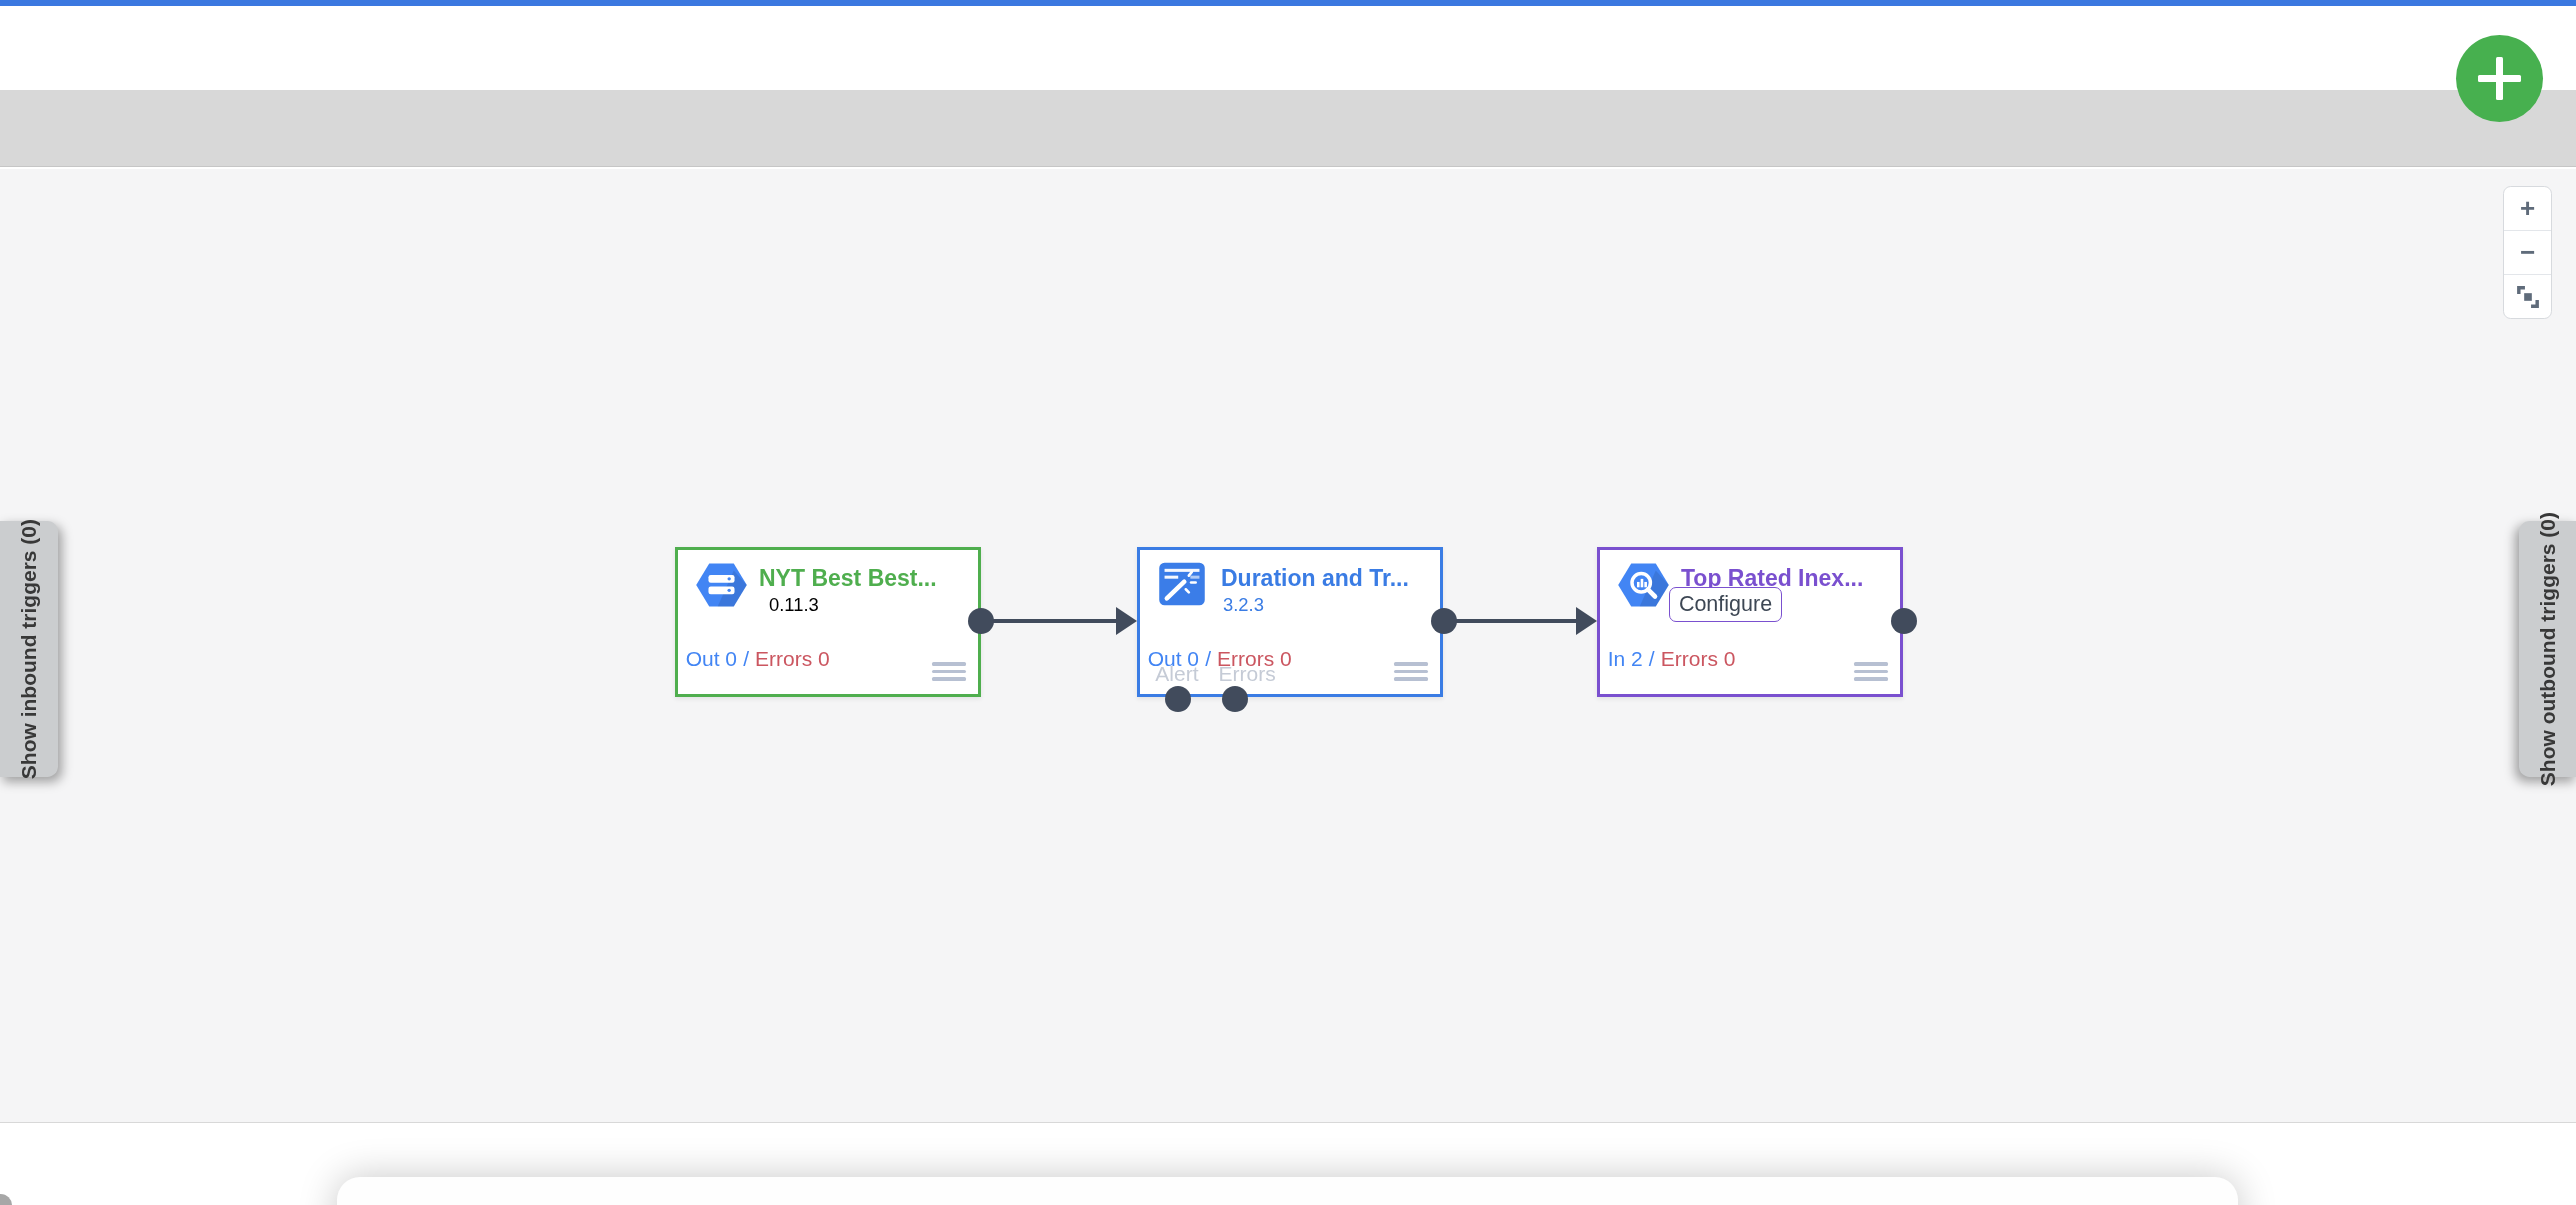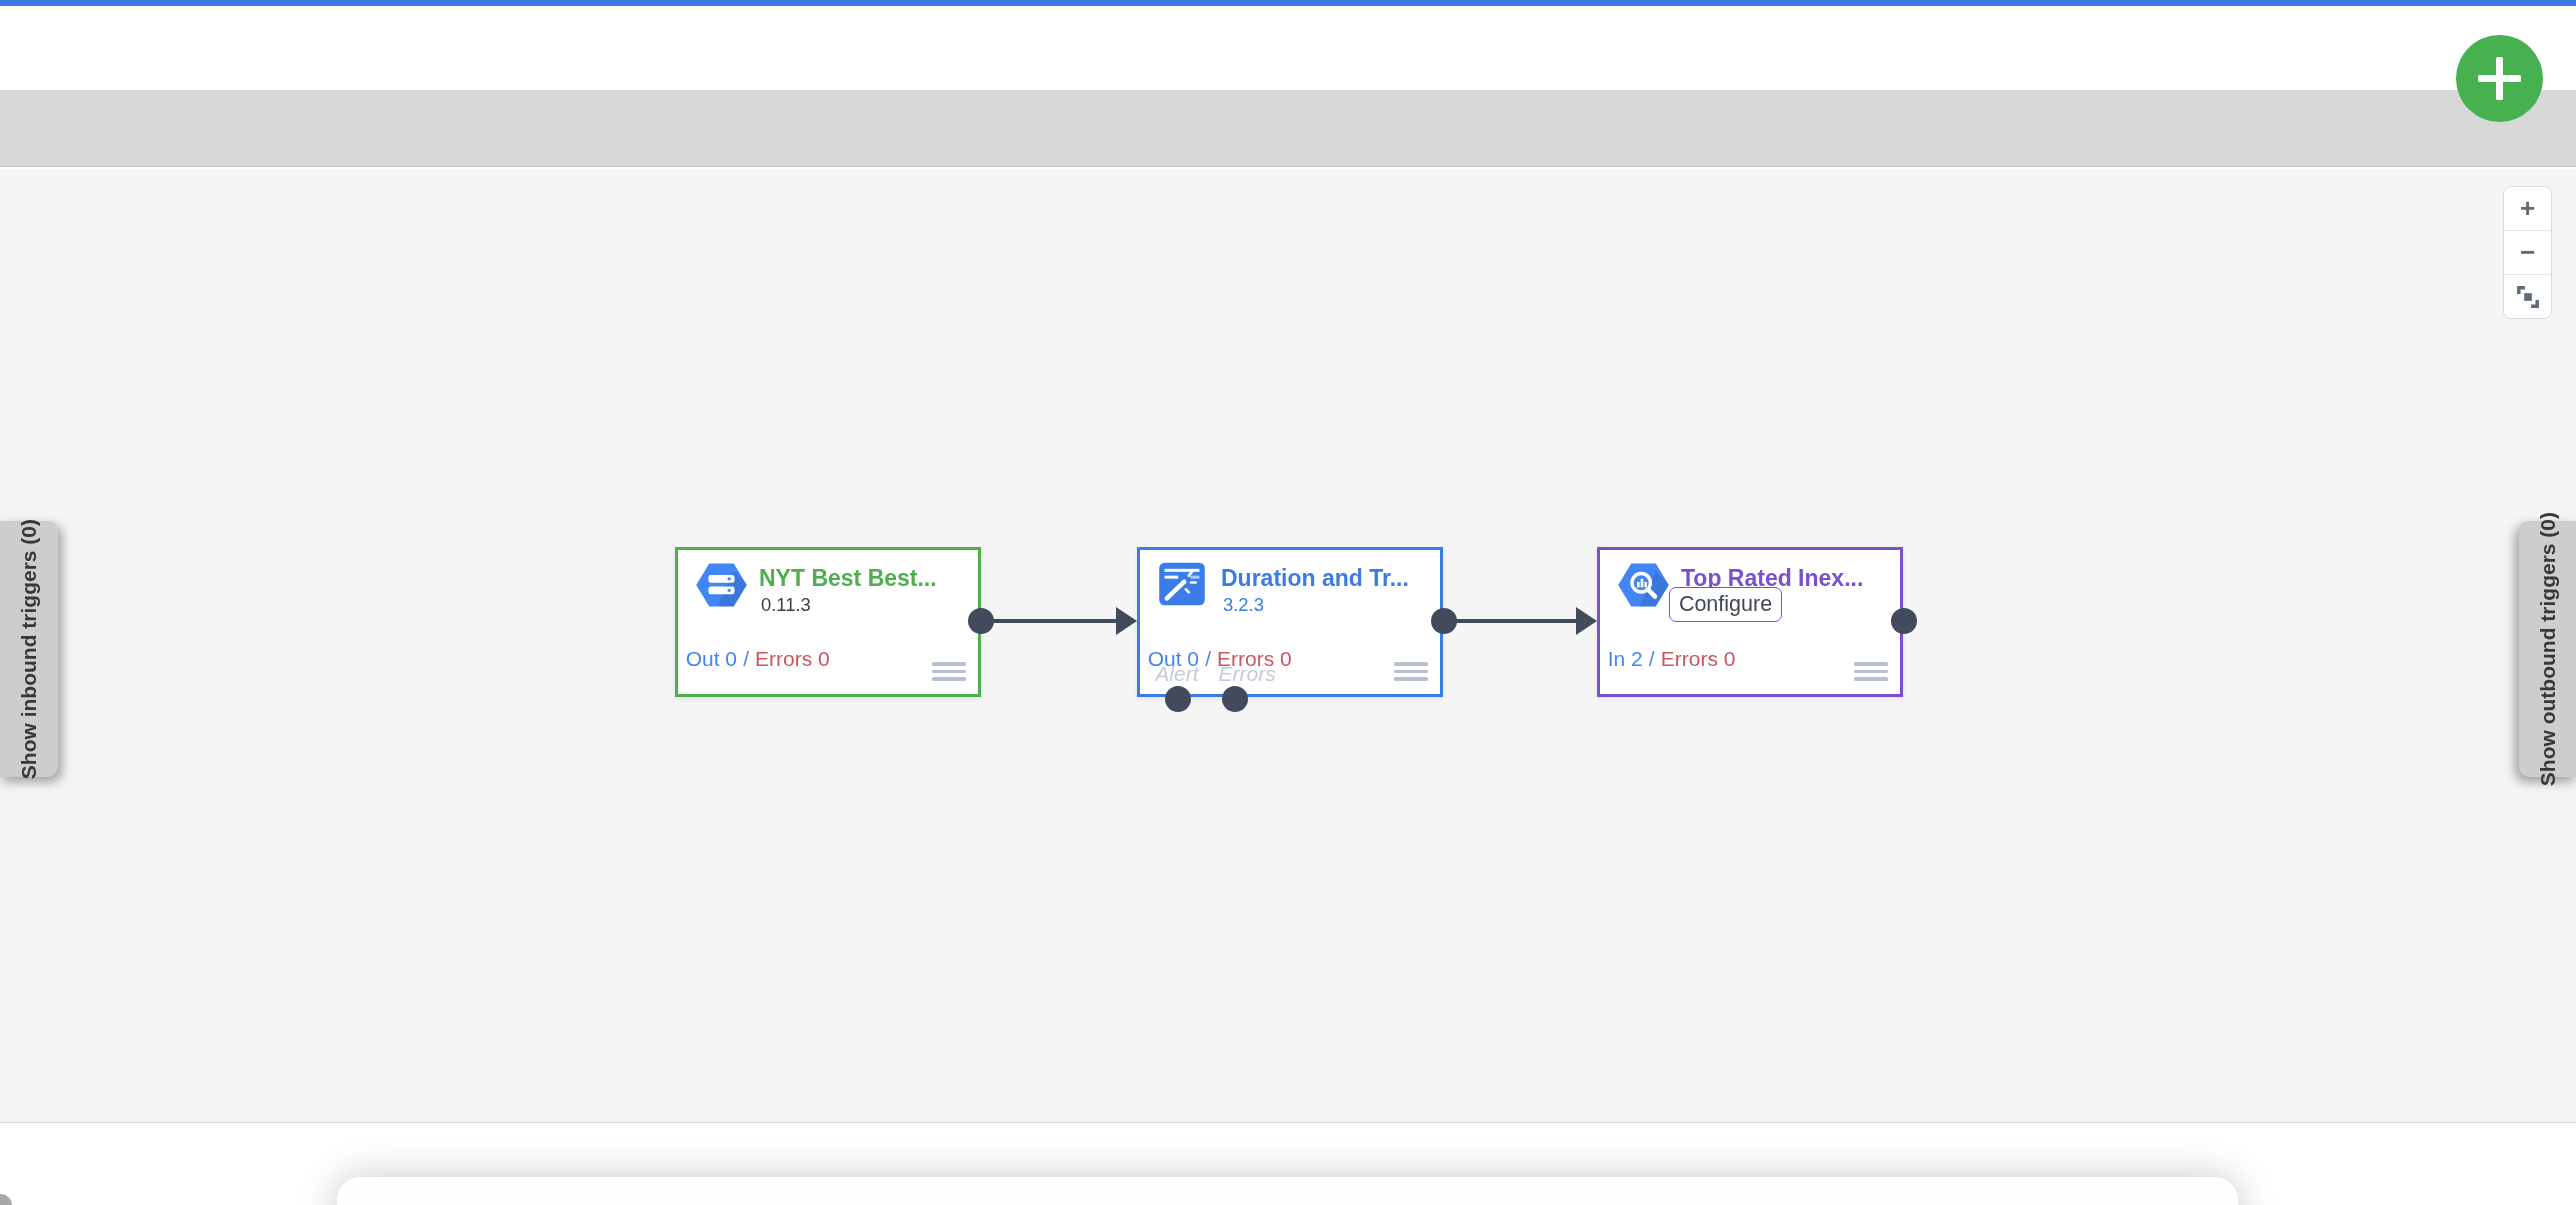--- a/index.html
+++ b/index.html
@@ -83,21 +83,21 @@
   
   .node { top:547px; width:306px; height:150px; background:#fff; border:3.8px solid; z-index:10; position:absolute;
           box-shadow:0 1.5px 4.6px rgba(0,0,0,0.08); }
   .nicon { position:absolute; left:18.4px; top:12.3px; }
   .ntitle { position:absolute; left:81px; top:15.3px; font-size:23px; font-weight:bold; white-space:nowrap; }
   .nver { position:absolute; left:83px; top:44px; font-size:18.4px; }
   .nmetrics { position:absolute; left:7.7px; top:97px; font-size:21px; white-space:nowrap; }
   .mblue { color:#4285f4; } .msep { color:#4285f4; margin:0 6.1px; } .mred { color:#cb5660; }
   .nmenu { position:absolute; right:12.3px; top:112px; display:flex; flex-direction:column; gap:3.8px; cursor:pointer; }
   .nmenu i { width:34px; height:3.8px; background:#b7c0d2; border-radius:1.5px; }
-  .portlbls { position:absolute; left:15.3px; top:112px; font-size:21px; color:#c5cbd6; display:flex; gap:20px;font-style:italic; }
+  .portlbls { position:absolute; left:15.3px; top:112px; font-size:21px; color:#c5cbd6; display:flex; gap:20px; }
   .propsbtn { position:absolute; left:69px; top:37px; width:113px; height:35px; background:#fff; border:1.5px solid #7a50cf; border-radius:7px;
               display:flex; align-items:center; justify-content:center; font-size:21.5px; color:#3d4754; z-index:3; cursor:pointer; }
 
   .port { width:26px; height:26px; border-radius:50%; background:#414b5c; z-index:12; }
   .cline { height:3.8px; background:#414b5c; top:619px; z-index:8; }
   .carrow { top:607px; width:0; height:0; border-top:14px solid transparent; border-bottom:14px solid transparent; border-left:21.5px solid #414b5c; z-index:8; }
 
   
   .bottomstrip { left:0; top:1122px; width:2576px; height:83px; background:#fff; border-top:1.5px solid #d8d8d8; z-index:15; }
   .blob { left:337px; top:54px; width:1901px; height:169px; background:#fefefe; border-radius:23px;
@@ -315,21 +315,21 @@
       <svg width="51" height="46" viewBox="0 0 66 60">
         <polygon points="17,2 49,2 66,30 49,58 17,58 0,30" fill="#4285f4"></polygon>
         <polygon points="49,11 66,30 49,58 28,58" fill="rgba(0,0,0,0.10)"></polygon>
         <rect x="16" y="17" width="34" height="10" rx="3" fill="#fff"></rect>
         <rect x="16" y="32" width="34" height="10" rx="3" fill="#fff"></rect>
         <circle cx="43" cy="22" r="2.2" fill="#4285f4"></circle>
         <circle cx="43" cy="37" r="2.2" fill="#4285f4"></circle>
       </svg>
     </div>
     <div class="ntitle" style="color:#4fae4e;">NYT Best Best...</div>
-    <div class="nver" style="color:#404040;">0.11.3</div>
+    <div class="nver" style="color:#000000;margin-left:8px;">0.11.3</div>
     <div class="nmetrics">
       <span class="mblue">Out 0</span><span class="msep">/</span><span class="mred">Errors 0</span>
     </div>
     <div class="nmenu">
         <i></i>
         <i></i>
         <i></i>
       </div>
   </div>
   <div class="abs port" style="left:968px;top:608px;"></div>

